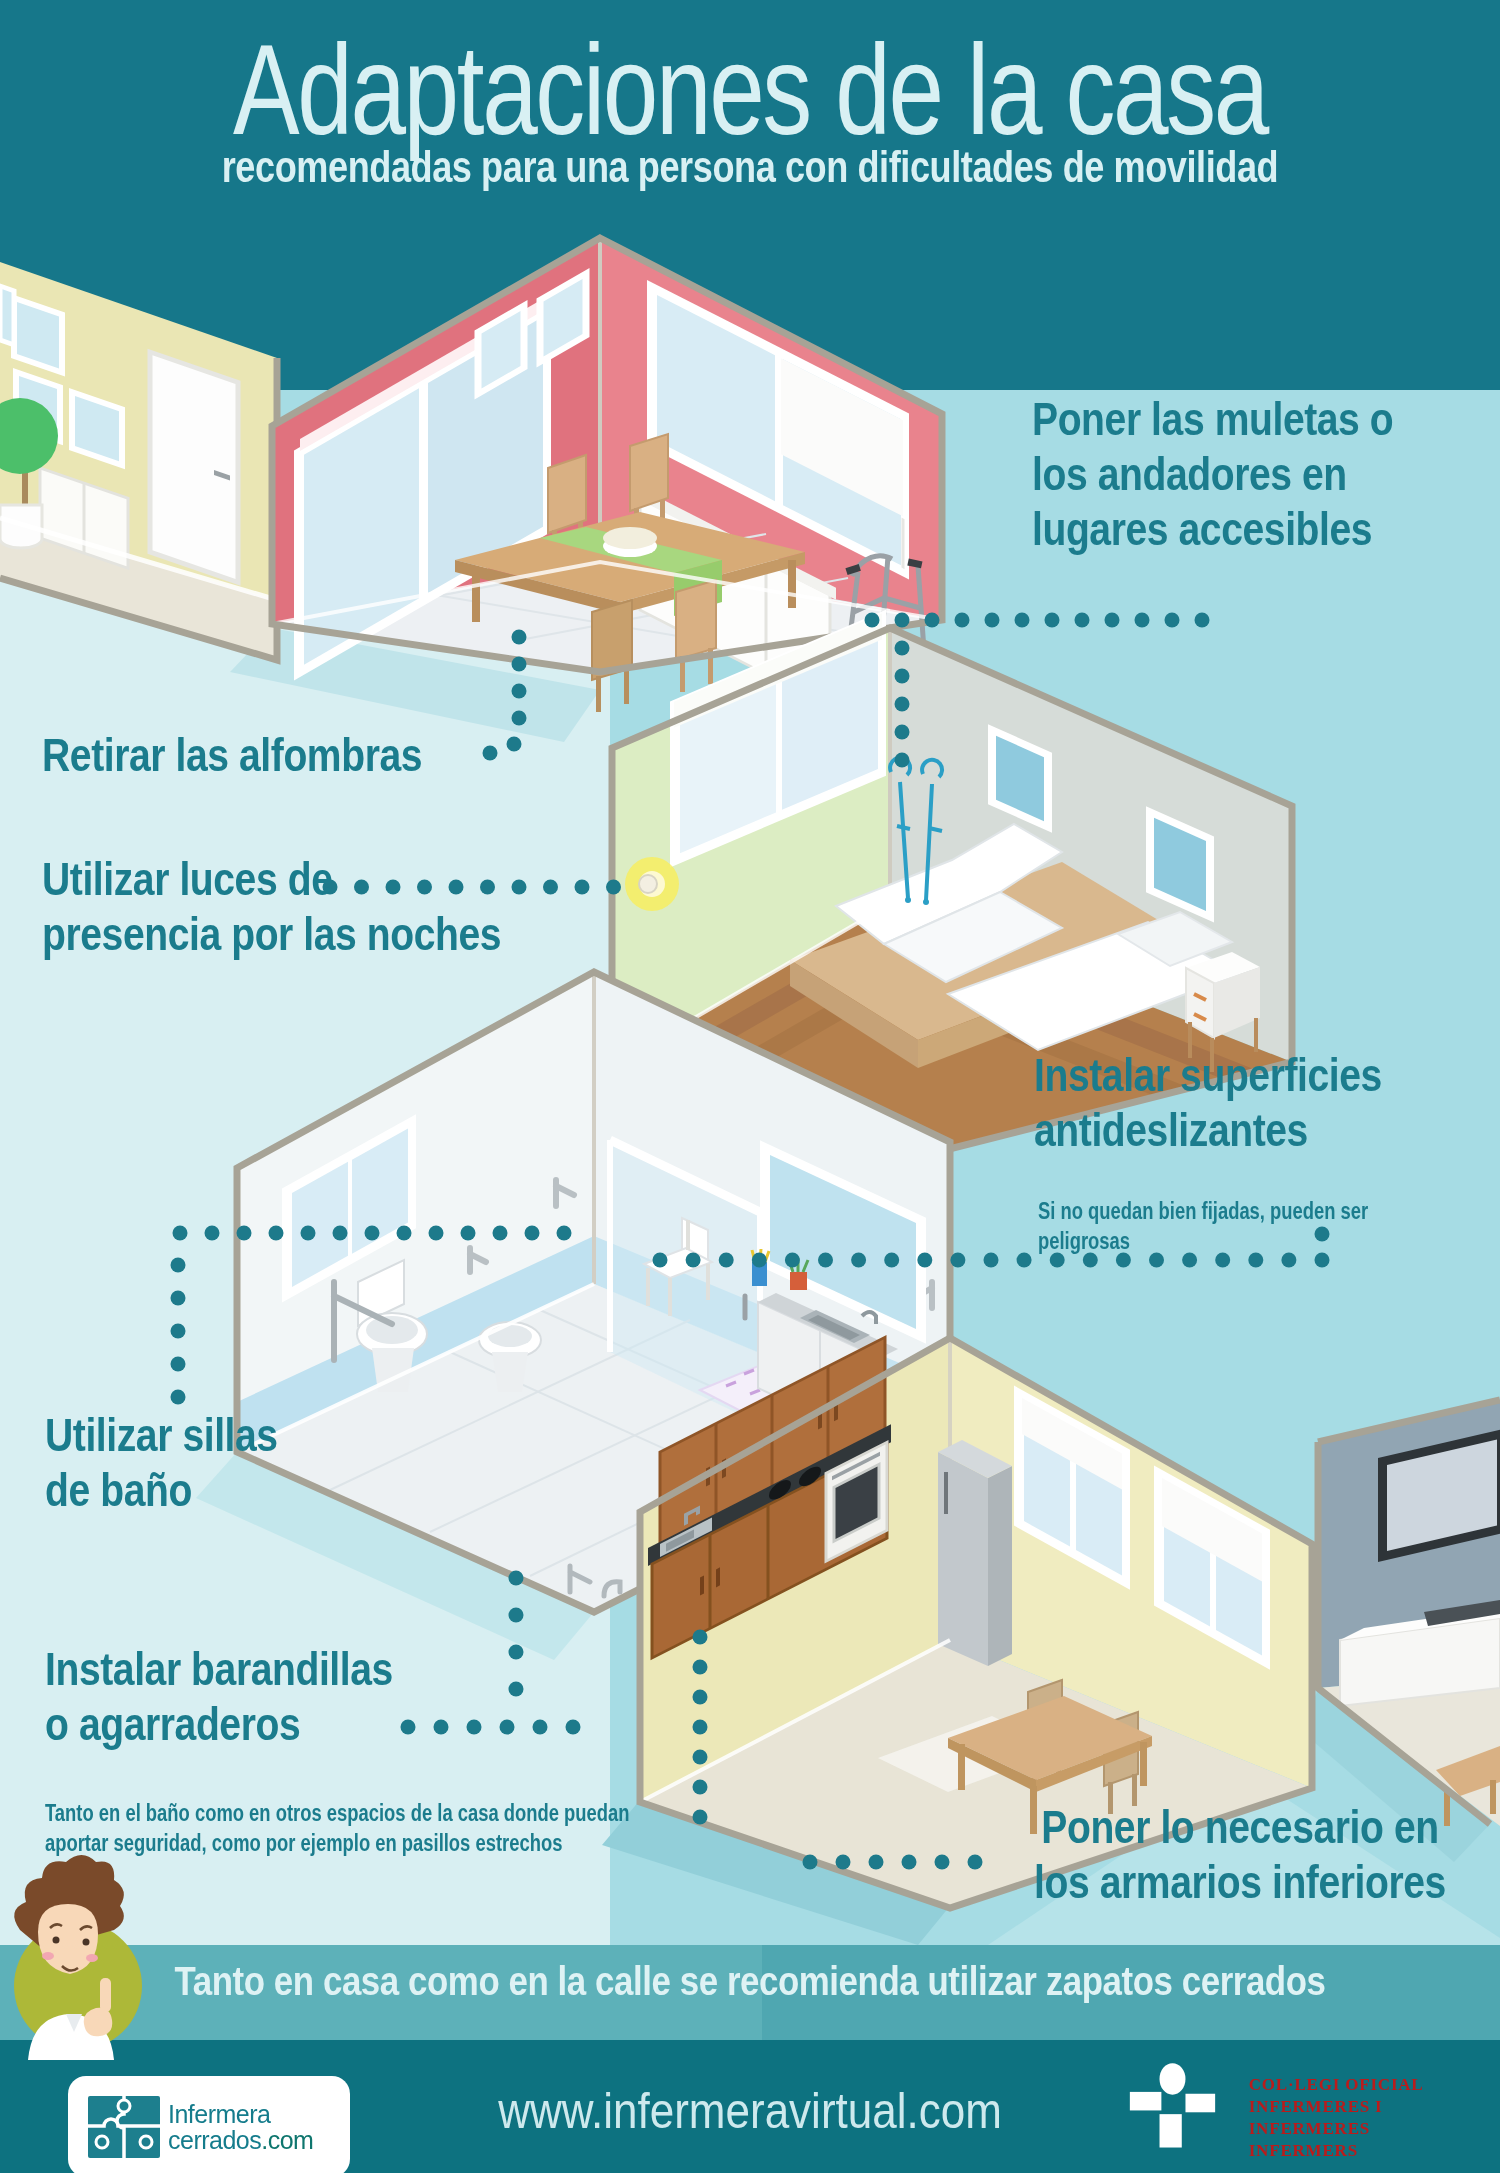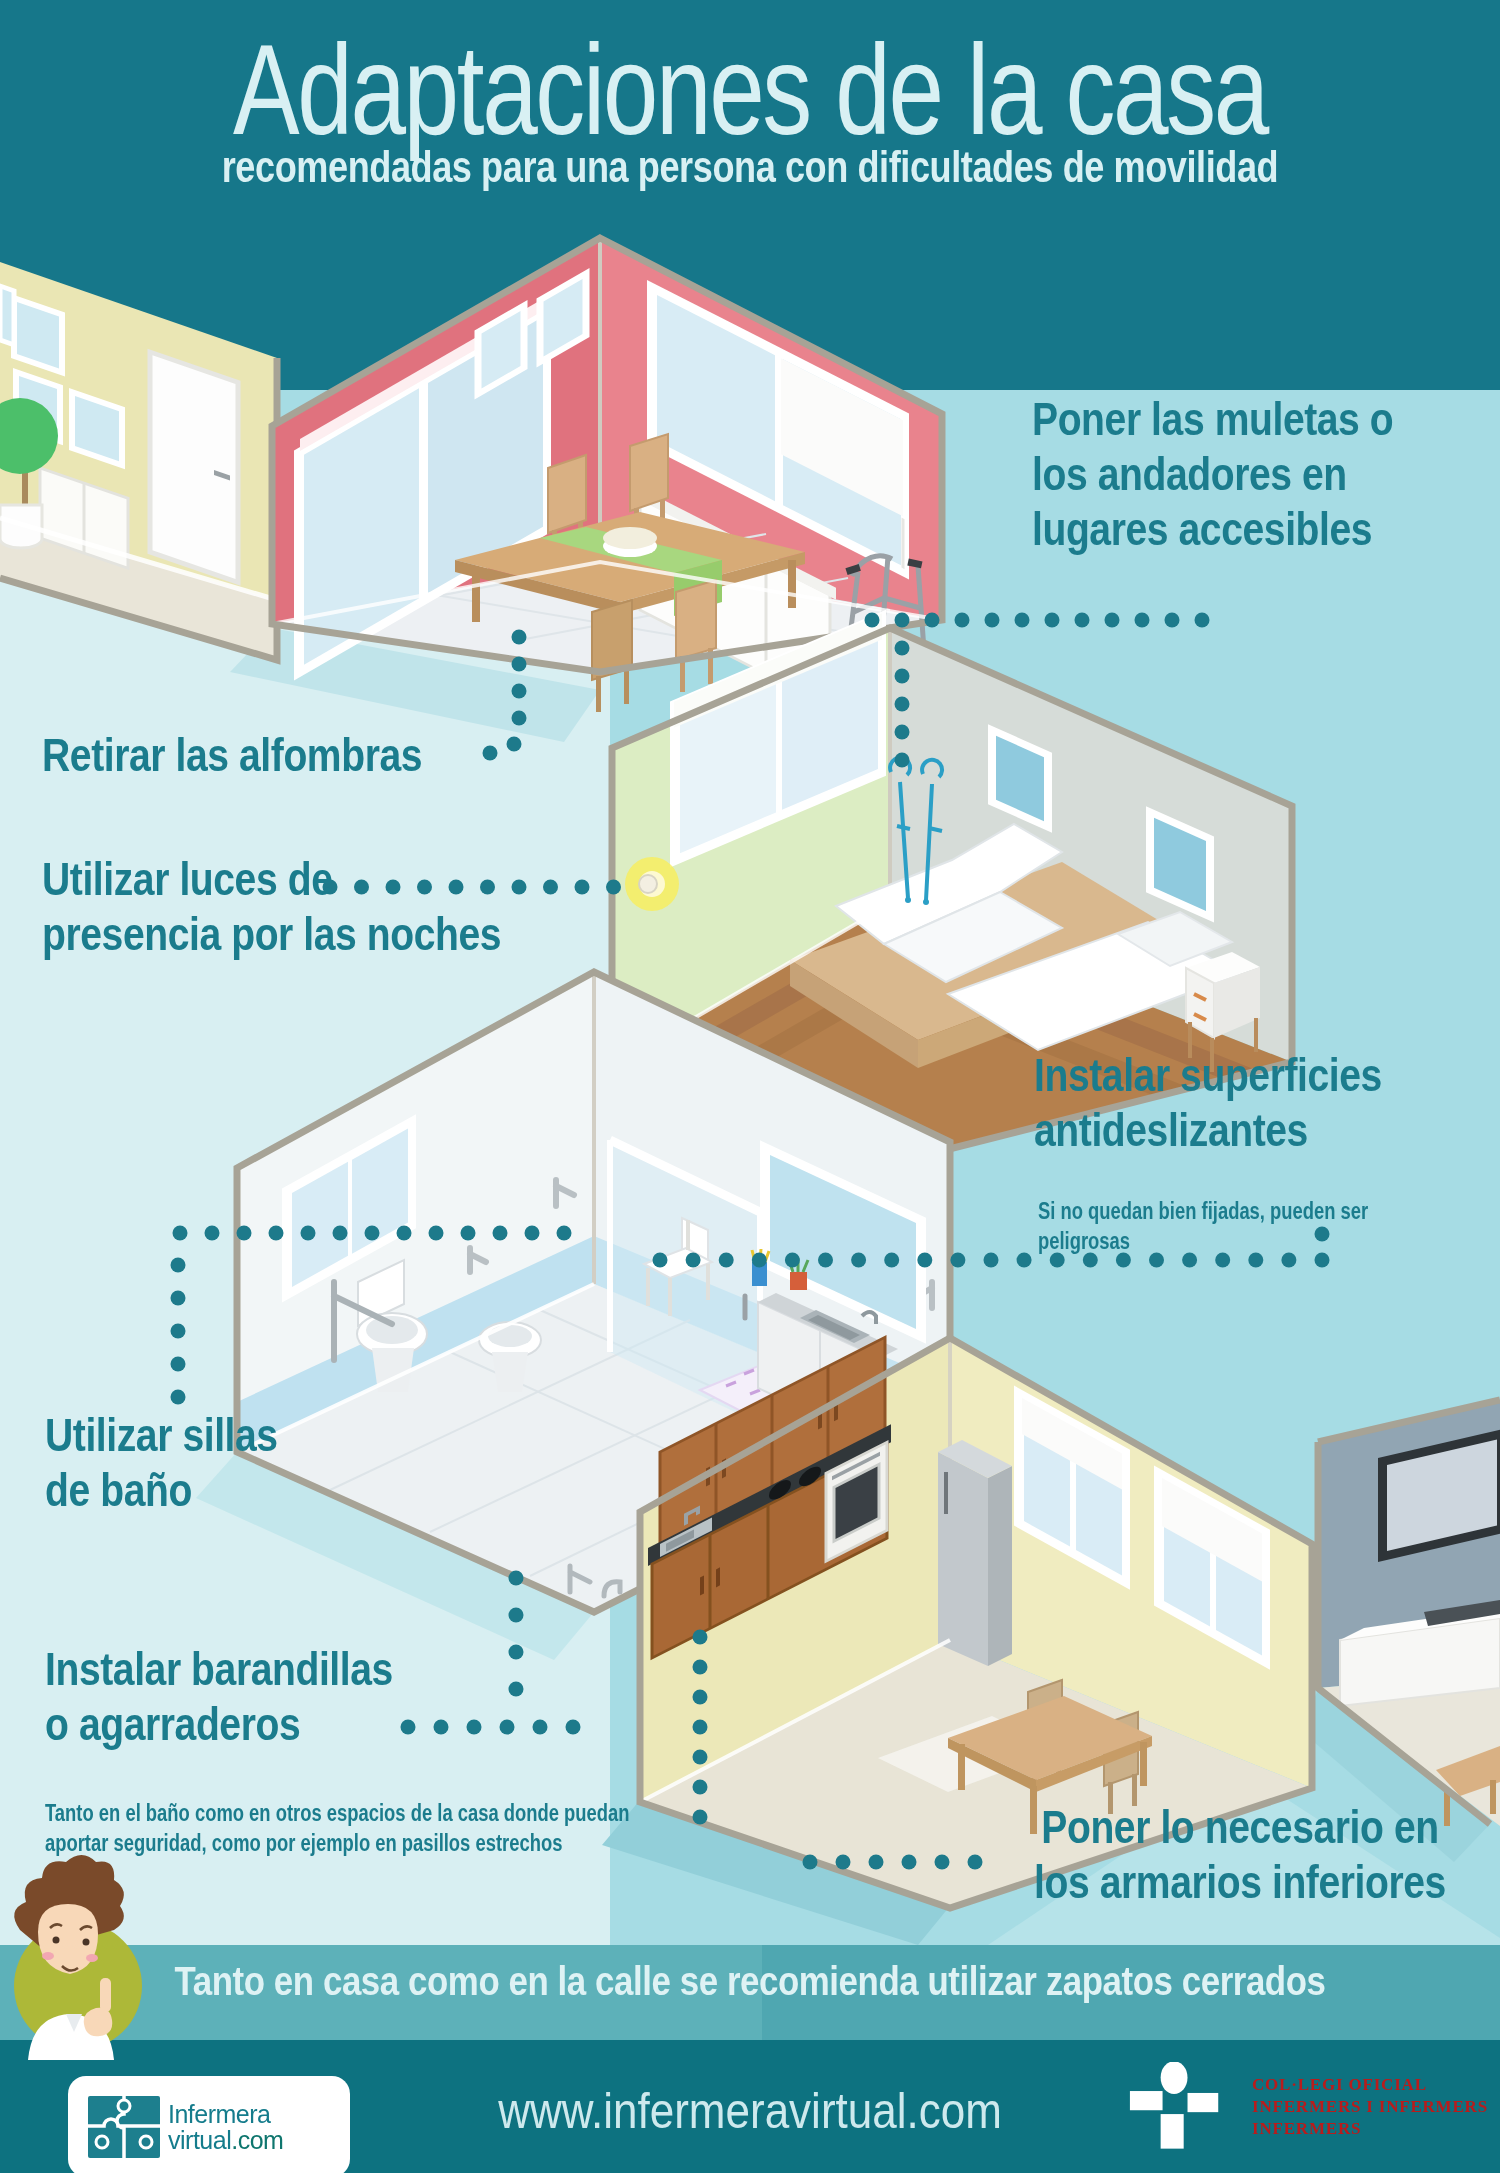--- a/index.html
+++ b/index.html
@@ -560,33 +560,33 @@
   <div class="logo-box">
     <svg width="72" height="62" viewBox="0 0 72 62">
       <rect x="0" y="0" width="72" height="62" fill="#1d7f8e" rx="2"></rect>
       <path d="M36,0 v18 a7,7 0 1 0 0,14 v30 M0,30 h16 a7,7 0 1 1 14,0 h42" stroke="#fff" stroke-width="3.5" fill="none"></path>
       <circle cx="36" cy="10" r="6" fill="#1d7f8e" stroke="#fff" stroke-width="3"></circle>
       <circle cx="14" cy="46" r="6" fill="#1d7f8e" stroke="#fff" stroke-width="3"></circle>
       <circle cx="58" cy="46" r="6" fill="#1d7f8e" stroke="#fff" stroke-width="3"></circle>
     </svg>
     <div class="logo-text">
       <span>Infermera</span><br>
-      <span>virtual</span><span class="dim">.com</span>
+      <span>cerrados</span><span class="dim">.com</span>
     </div>
   </div>
 
   <div class="college">
     <svg width="96" height="108" viewBox="0 0 50 56" style="margin-top:2px;">
       <g fill="#fff">
         <ellipse cx="24" cy="8" rx="7" ry="8.5"></ellipse>
         <rect x="1" y="15" width="17" height="10"></rect>
         <rect x="31" y="16" width="16" height="10"></rect>
         <rect x="17" y="27" width="12" height="18"></rect>
       </g>
     </svg>
     <div class="college-lines">
       <div>COL·LEGI OFICIAL</div>
-      <div>INFERMERS I INFERMERS</div>
+      <div>INFERMERES I INFERMERES</div>
       <div>INFERMERS</div>
     </div>
   </div>
 
 </div>
 
 </body></html>

